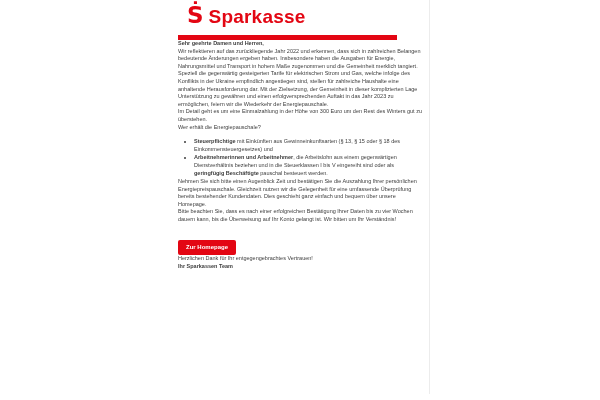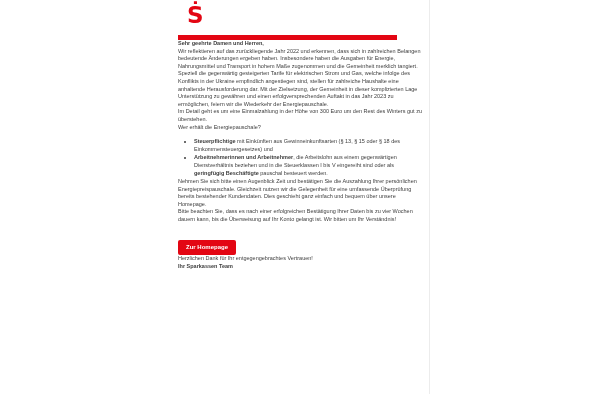--- a/index.html
+++ b/index.html
@@ -85,20 +85,21 @@
 </style>
 </head>
 <body>
 
 <div class="page">
   <div class="email-frame">
 
     <div class="header">
       <div class="logo-row" style="color: rgb(227, 6, 19);">
         <span class="logo-glyph">Ṡ</span>
+        <span class="logo-text">Sparkasse</span>
       </div>
       <div class="red-bar" style="background: rgb(227, 6, 19);"></div>
     </div>
 
     <div class="content" style="color: rgb(61, 61, 61);">
       <p class="greeting">Sehr geehrte Damen und Herren,</p>
 
       <p class="para">Wir reflektieren auf das zurückliegende Jahr 2022 und erkennen, dass sich in zahlreichen Belangen bedeutende Änderungen ergeben haben. Insbesondere haben die Ausgaben für Energie, Nahrungsmittel und Transport in hohem Maße zugenommen und die Gemeinheit merklich tangiert.</p>
 
       <p class="para">Speziell die gegenwärtig gesteigerten Tarife für elektrischen Strom und Gas, welche infolge des Konflikts in der Ukraine empfindlich angestiegen sind, stellen für zahlreiche Haushalte eine anhaltende Herausforderung dar. Mit der Zielsetzung, der Gemeinheit in dieser komplizierten Lage Unterstützung zu gewähren und einen erfolgversprechenden Auftakt in das Jahr 2023 zu ermöglichen, feiern wir die Wiederkehr der Energiepauschale.</p>

